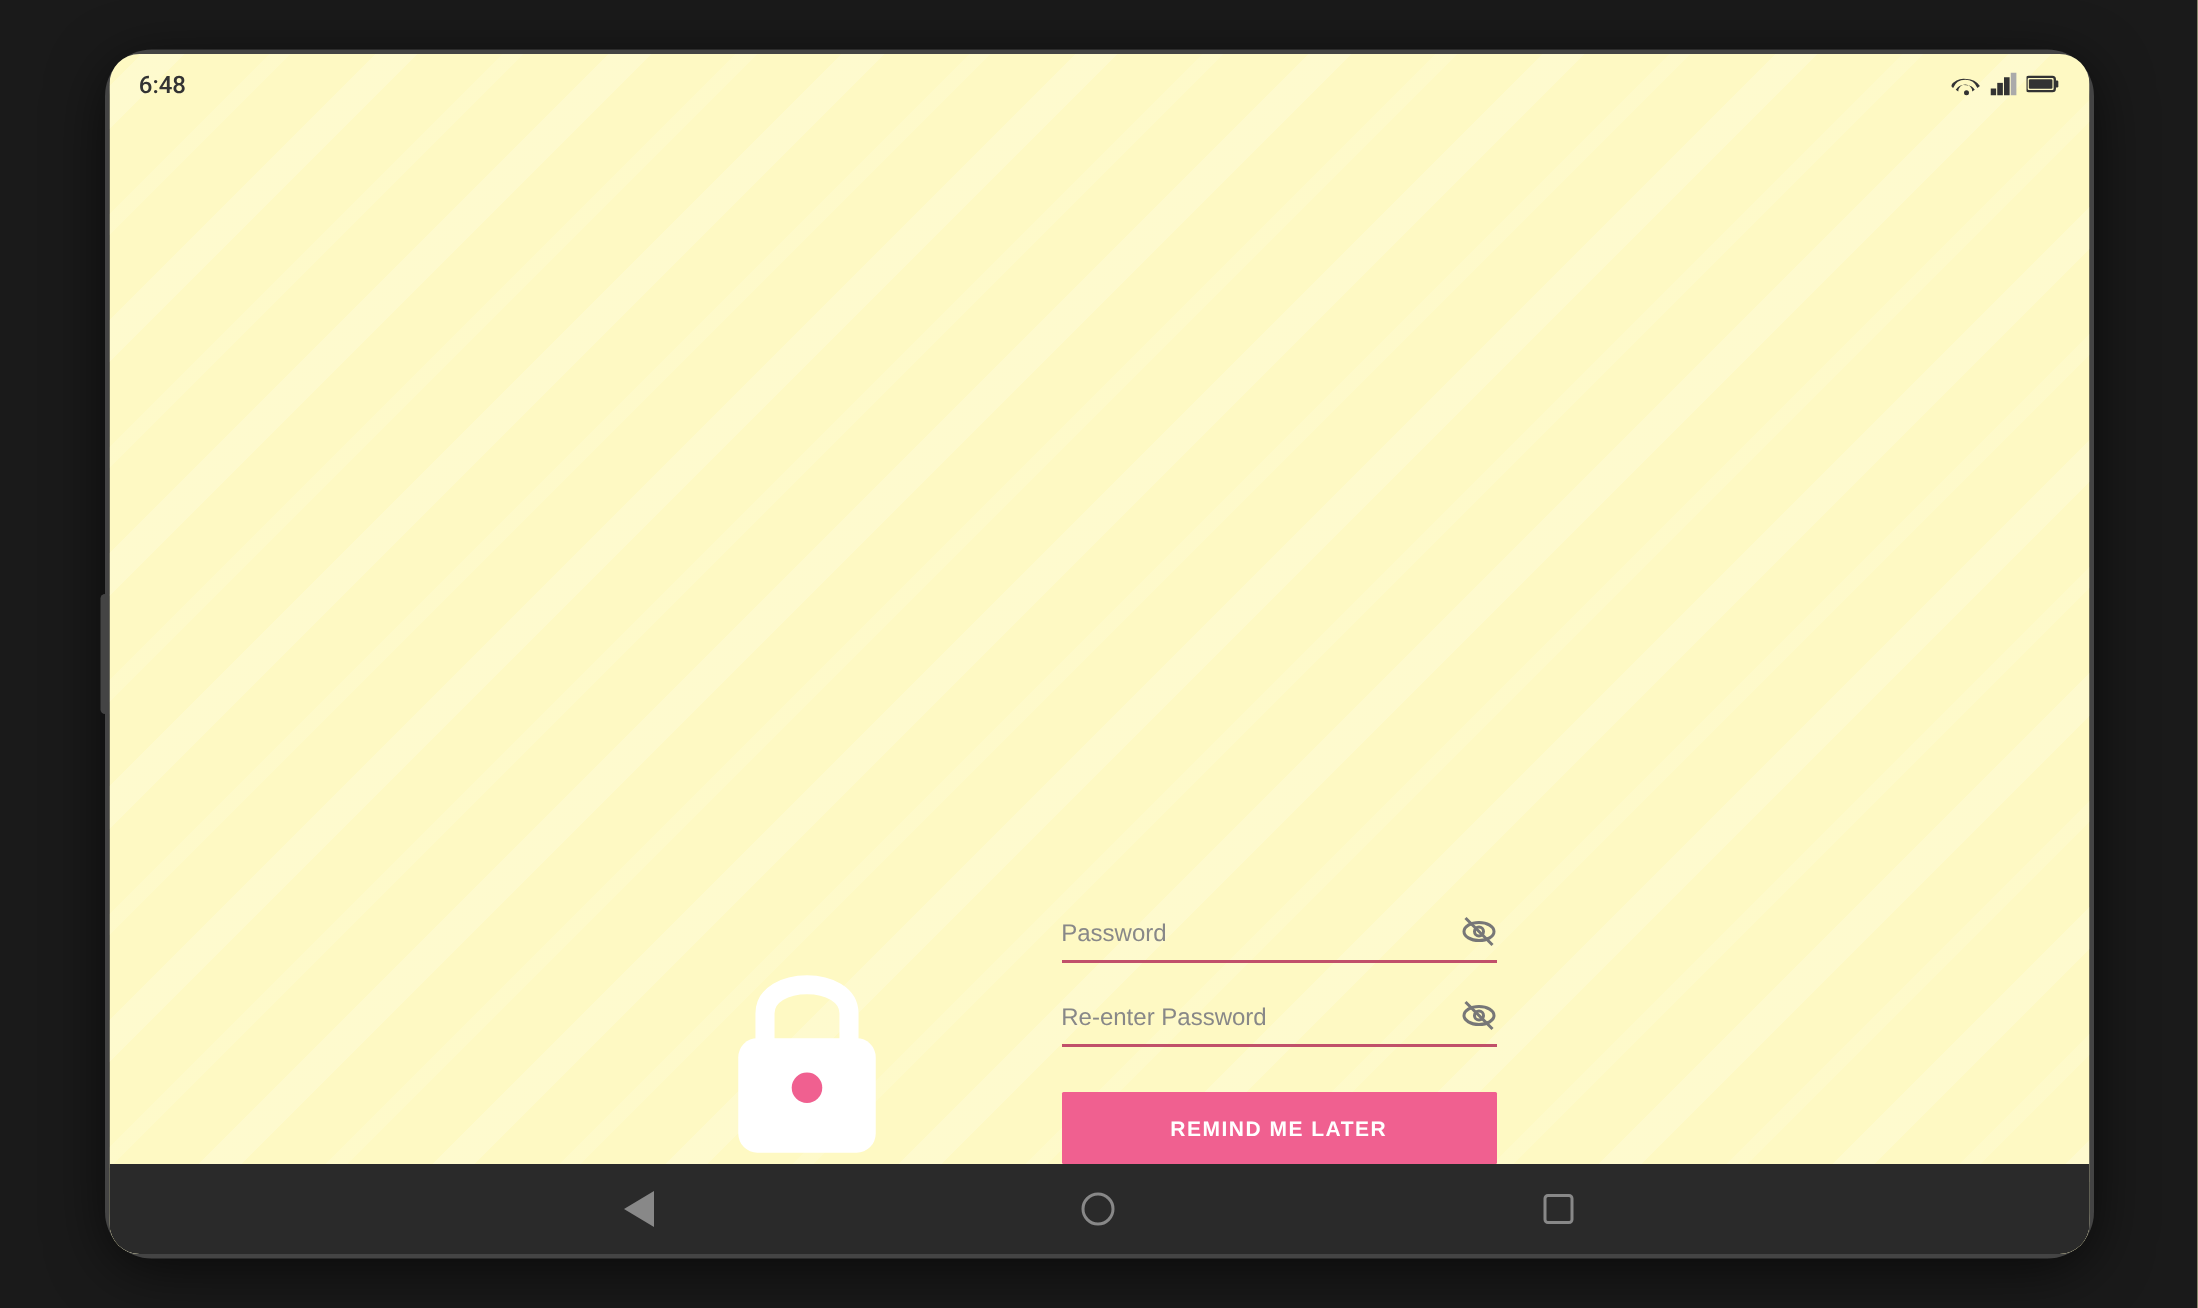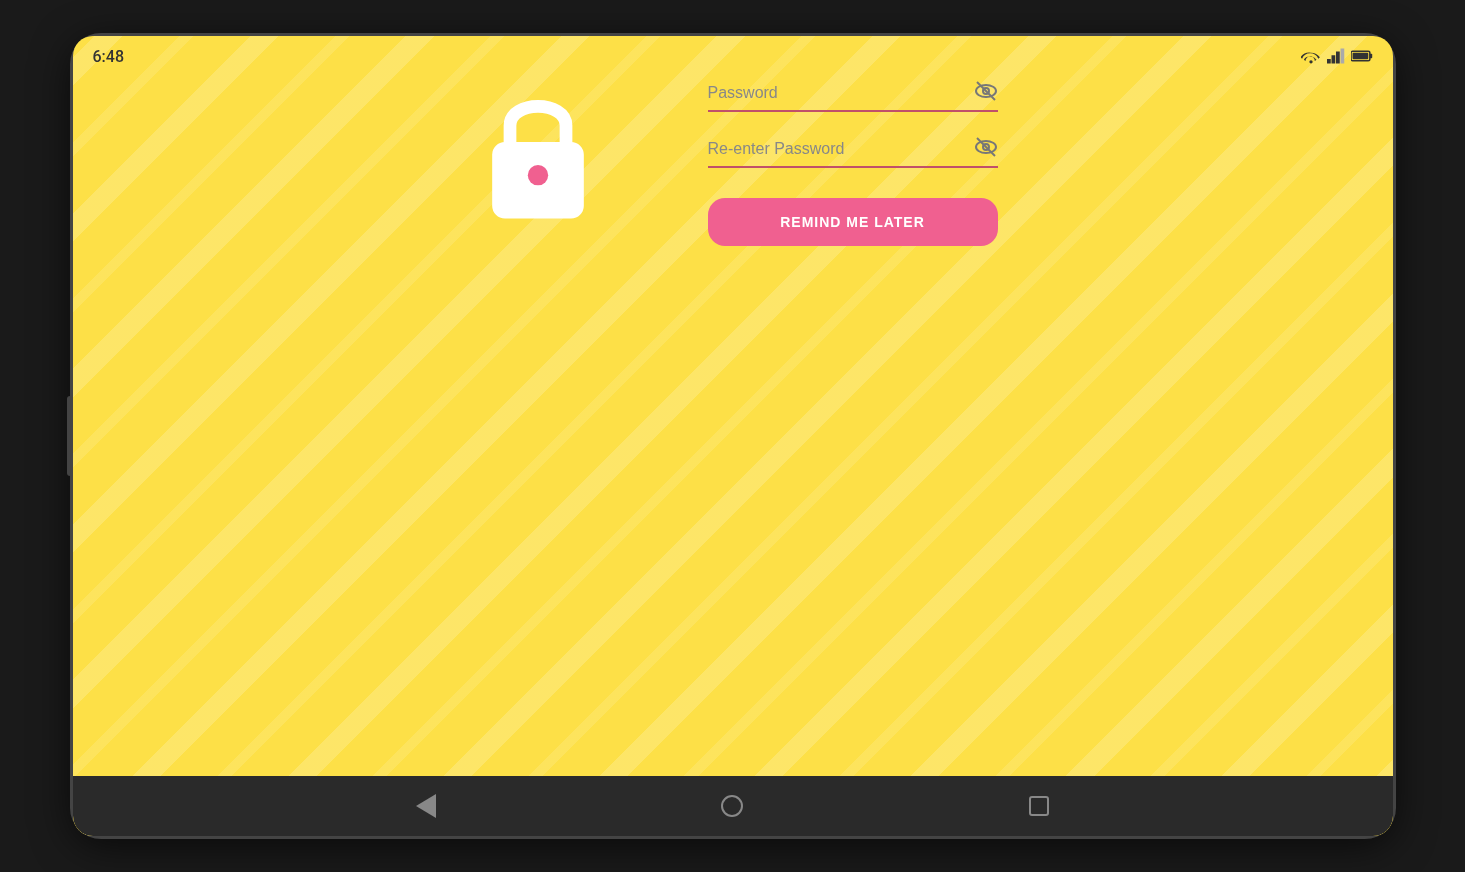--- a/index.html
+++ b/index.html
@@ -74,21 +74,21 @@
       flex: 1;
       border-radius: 20px;
       overflow: hidden;
       position: relative;
     }
 
     
     .pink-bg {
       width: 100%;
       height: 100%;
-      background: #fde047;
+      background: #fef9c3;
       position: relative;
       overflow: hidden;
       text-decoration: underline;
     }
 
     
     .pink-bg::before {
       content: '';
       position: absolute;
       top: -200px;
@@ -110,21 +110,21 @@
     }
 
     
     .content-area {
       position: absolute;
       top: 40px;
       left: 0;
       right: 0;
       bottom: 60px;
       display: flex;
-      align-items: flex-start;
+      align-items: flex-end;
       justify-content: center;
       gap: 100px;
     }
 
     
     .lock-section {
       display: flex;
       align-items: center;
       justify-content: center;
     }
@@ -186,21 +186,21 @@
     .buttons-row {
       display: flex;
       gap: 20px;
       margin-top: 10px;
     }
 
     .btn {
       flex: 1;
       padding: 16px 10px;
       border: none;
-      border-radius: 17px;
+      border-radius: 1px;
       font-size: 14px;
       font-weight: 700;
       letter-spacing: 1px;
       cursor: pointer;
       text-transform: uppercase;
       background: #f06090;
       color: white;
     }
 
     

